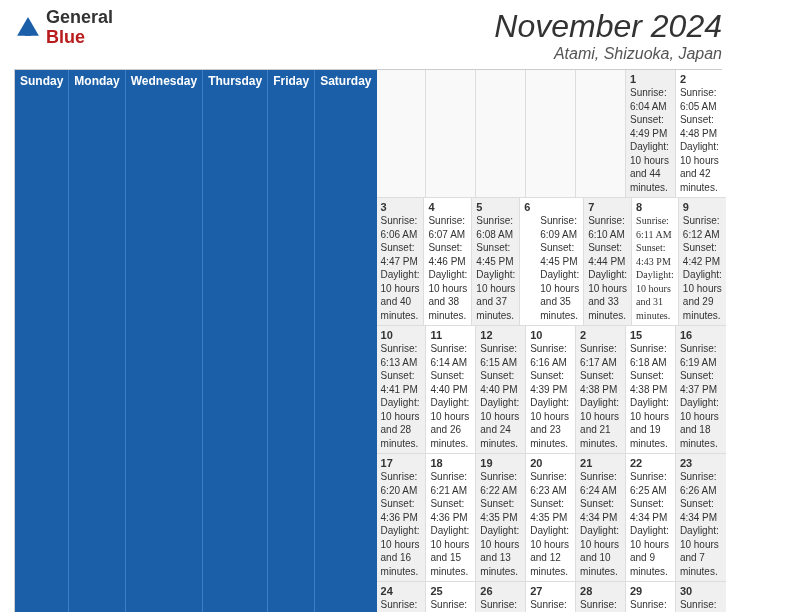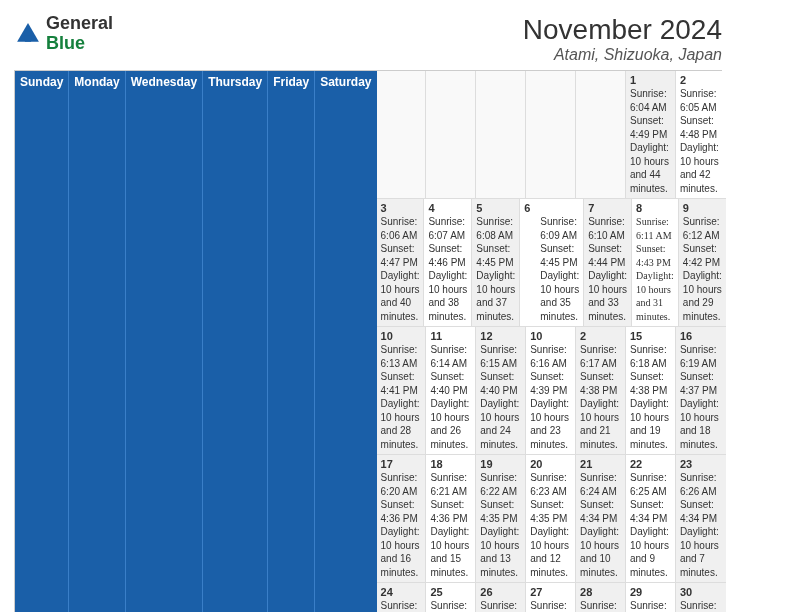--- a/index.html
+++ b/index.html
@@ -6,53 +6,54 @@
     body {
       width: 792px;
       height: 612px;
       font-family: Arial, sans-serif;
       background: #fff;
       overflow: hidden;
     }
     .page {
       width: 736px;
       height: 612px;
-      padding: 14px 14px 10px 14px;
+      padding: 8px 14px 10px 14px;
       display: flex;
       flex-direction: column;
     }
     .header {
       display: flex;
       justify-content: space-between;
       align-items: flex-start;
       margin-bottom: 6px;
     }
     .logo {
       display: flex;
       align-items: center;
       gap: 4px;
     }
     .logo-text {
       font-size: 18px;
       font-weight: bold;
       line-height: 1.1;
     }
     .logo-general { color: #333; }
-    .logo-blue { color: #15803d; }
+    .logo-blue { color: #b91c1c; }
     .logo-icon {
       width: 28px;
       height: 28px;
     }
     .title-block {
       text-align: right;
     }
     .month-title {
-      font-size: 28px;
+      font-size: 32px;
       color: #333;
       font-weight: normal;
+      font-style: italic;
     }
     .subtitle {
       font-size: 16px;
       color: #555;
       font-style: italic;
     }
     .calendar {
       flex: 1;
       display: flex;
       border: 1px solid #ccc;

